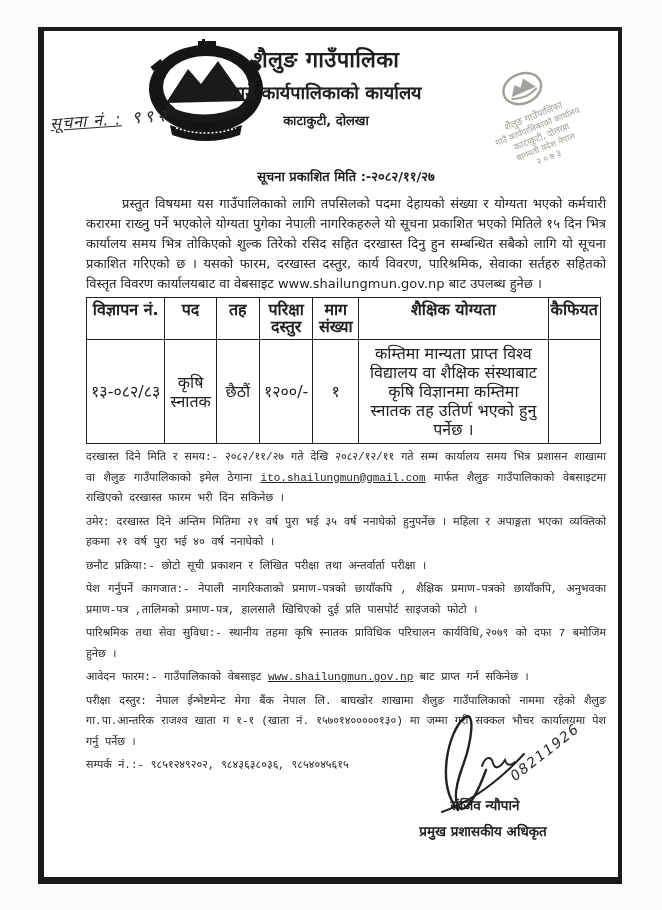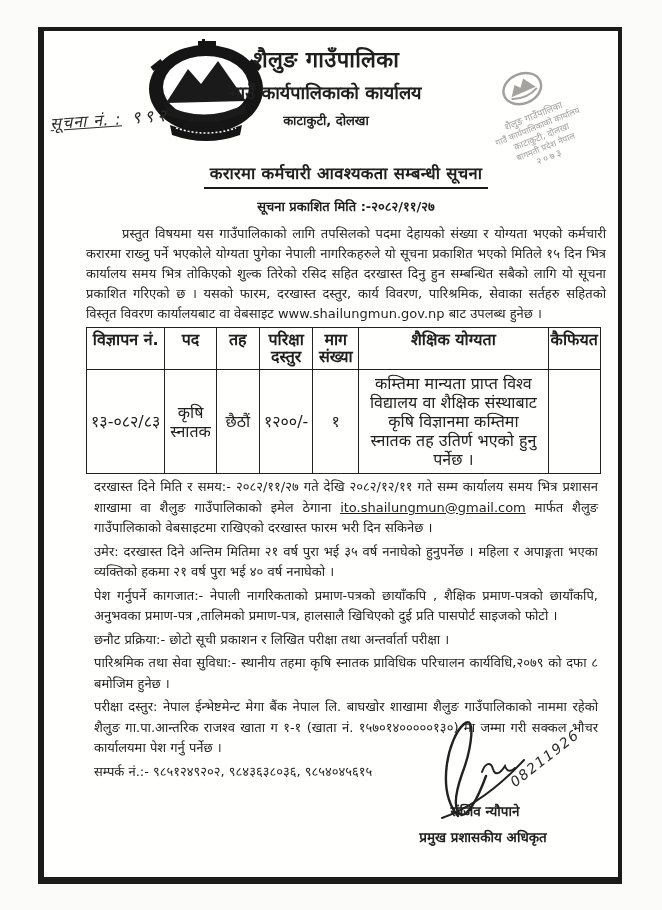--- a/index.html
+++ b/index.html
@@ -42,21 +42,21 @@
   
   .title-wrap{text-align:center;margin-top:2px;}
   .title{
     display:inline-block;font-size:16.5px;font-weight:bold;
     border-bottom:2px solid #1b1b1b;padding:0 6px 3px;letter-spacing:.3px;
   }
   .pubdate{text-align:center;font-weight:bold;font-size:13px;margin-top:8px;}
 
   
   .intro{margin:9px 0 3px;font-size:13px;line-height:20px;text-align:justify;text-indent:36px;}
-  .sec{font-size:13px;line-height:20.5px;text-align:justify;margin:3px 8px;}
+  .sec{font-size:11px;line-height:20.5px;text-align:justify;margin:3px 0;font-family:Liberation Mono, monospace;}
   .lk-u{text-decoration:underline;}
 
   
   table{width:99%;border-collapse:collapse;margin-top:3px;font-size:16px;}
   th,td{border:1.5px solid #222;text-align:center;}
   th{font-weight:bold;vertical-align:top;padding:3px 2px 4px;line-height:17px;}
   td{vertical-align:middle;padding:2px 4px;line-height:19px;}
   tr.datarow td{height:88px;}
   td.qual{padding:4px 8px;}
 
@@ -102,23 +102,20 @@
         <div class="s2">गाउँ कार्यपालिकाको कार्यालय</div>
         <div class="s3">काटाकुटी, दोलखा</div>
         <div class="s4">बागमती प्रदेश नेपाल</div>
         <div class="s5">२०७३</div>
       </div>
       <div class="notice-no">
         <span class="u">सूचना नं. :</span><span class="val">९९२</span>
       </div>
     </div>
 
-    <div class="title-wrap">
-      <span class="title">करारमा कर्मचारी आवश्यकता सम्बन्धी सूचना</span>
-    </div>
     <div class="pubdate">सूचना प्रकाशित मिति :-२०८२/११/२७</div>
 
     <p class="intro"><span>प्रस्तुत विषयमा यस गाउँपालिकाको लागि तपसिलको पदमा देहायको संख्या र योग्यता भएको कर्मचारी करारमा राख्नु पर्ने भएकोले योग्यता पुगेका नेपाली नागरिकहरुले यो सूचना प्रकाशित भएको मितिले १५ दिन भित्र कार्यालय समय भित्र तोकिएको शुल्क तिरेको रसिद सहित दरखास्त दिनु हुन सम्बन्धित सबैको लागि यो सूचना प्रकाशित गरिएको छ । यसको फारम, दरखास्त दस्तुर, कार्य विवरण, पारिश्रमिक, सेवाका सर्तहरु सहितको विस्तृत विवरण कार्यालयबाट वा वेबसाइट </span><span>www.shailungmun.gov.np</span><span> बाट उपलब्ध हुनेछ ।</span></p>
 
     <table>
       <colgroup>
         <col style="width:14.5%">
           <col style="width:10%">
           <col style="width:8.5%">
         <col style="width:10%">
@@ -145,26 +142,27 @@
         <td class="qual">कम्तिमा मान्यता प्राप्त विश्व विद्यालय वा शैक्षिक संस्थाबाट कृषि विज्ञानमा कम्तिमा स्नातक तह उतिर्ण भएको हुनु पर्नेछ ।</td>
         <td></td>
       </tr>
     </tbody>
       </table>
 
     <p class="sec"><span>दरखास्त दिने मिति र समय:- २०८२/११/२७ गते देखि २०८२/१२/११ गते सम्म कार्यालय समय भित्र प्रशासन शाखामा वा शैलुङ गाउँपालिकाको इमेल ठेगाना </span><span class="lk-u">ito.shailungmun@gmail.com</span><span> मार्फत शैलुङ गाउँपालिकाको वेबसाइटमा राखिएको दरखास्त फारम भरी दिन सकिनेछ ।</span></p>
 
     <p class="sec">उमेर:  दरखास्त दिने अन्तिम मितिमा २१ वर्ष पुरा भई ३५ वर्ष ननाघेको हुनुपर्नेछ । महिला र अपाङ्गता भएका व्यक्तिको हकमा २१ वर्ष पुरा भई ४० वर्ष ननाघेको ।</p>
 
+    <p class="sec">छनौट प्रक्रिया:- छोटो सूची प्रकाशन र लिखित परीक्षा तथा अन्तर्वार्ता परीक्षा ।</p>
+
     <p class="sec">पेश गर्नुपर्ने कागजात:- नेपाली नागरिकताको प्रमाण-पत्रको छायाँकपि , शैक्षिक प्रमाण-पत्रको छायाँकपि, अनुभवका प्रमाण-पत्र ,तालिमको प्रमाण-पत्र, हालसालै खिचिएको दुई प्रति पासपोर्ट साइजको फोटो ।</p>
 
-    <p class="sec">छनौट प्रक्रिया:- छोटो सूची प्रकाशन र लिखित परीक्षा तथा अन्तर्वार्ता परीक्षा ।</p>
+    <p class="sec">पारिश्रमिक तथा सेवा सुविधा:- स्थानीय तहमा कृषि स्नातक प्राविधिक परिचालन कार्यविधि,२०७९ को दफा 7 बमोजिम हुनेछ ।</p>
 
-    <p class="sec">पारिश्रमिक तथा सेवा सुविधा:- स्थानीय तहमा कृषि स्नातक प्राविधिक परिचालन कार्यविधि,२०७९ को दफा ८ बमोजिम हुनेछ ।</p>
-
+    <p class="sec"><span>आवेदन फारम:- गाउँपालिकाको वेबसाइट </span><span class="lk-u">www.shailungmun.gov.np</span><span> बाट प्राप्त गर्न सकिनेछ ।</span></p>
 
     <p class="sec">परीक्षा दस्तुर: नेपाल ईन्भेष्टमेन्ट मेगा बैंक नेपाल लि. बाघखोर शाखामा शैलुङ गाउँपालिकाको नाममा रहेको शैलुङ गा.पा.आन्तरिक राजश्व खाता ग १-१ (खाता नं. १५७०१४०००००१३०) मा जम्मा गरी सक्कल भौचर कार्यालयमा पेश गर्नु पर्नेछ ।</p>
 
     <p class="sec">सम्पर्क नं.:- ९८५१२४९२०२, ९८४३६३८०३६, ९८५४०४५६१५</p>
 
     <div class="sig">
       <svg class="scrawl" width="120" height="112" viewBox="0 0 120 112">
         <path d="M34 100 C 12 74, 24 22, 40 8 C 52 -2, 48 32, 38 58 C 31 78, 29 92, 36 98 C 43 103, 54 82, 62 60" stroke="#222" stroke-width="2.4" fill="none" stroke-linecap="round"></path>
         <path d="M18 102 C 46 92, 74 72, 100 44" stroke="#222" stroke-width="2" fill="none" stroke-linecap="round"></path>
         <path d="M58 56 c 3 -9, 9 -11, 11 -3 c 2 7, 7 5, 12 -3 c 2 6, 6 6, 10 2" stroke="#222" stroke-width="2" fill="none" stroke-linecap="round"></path>

